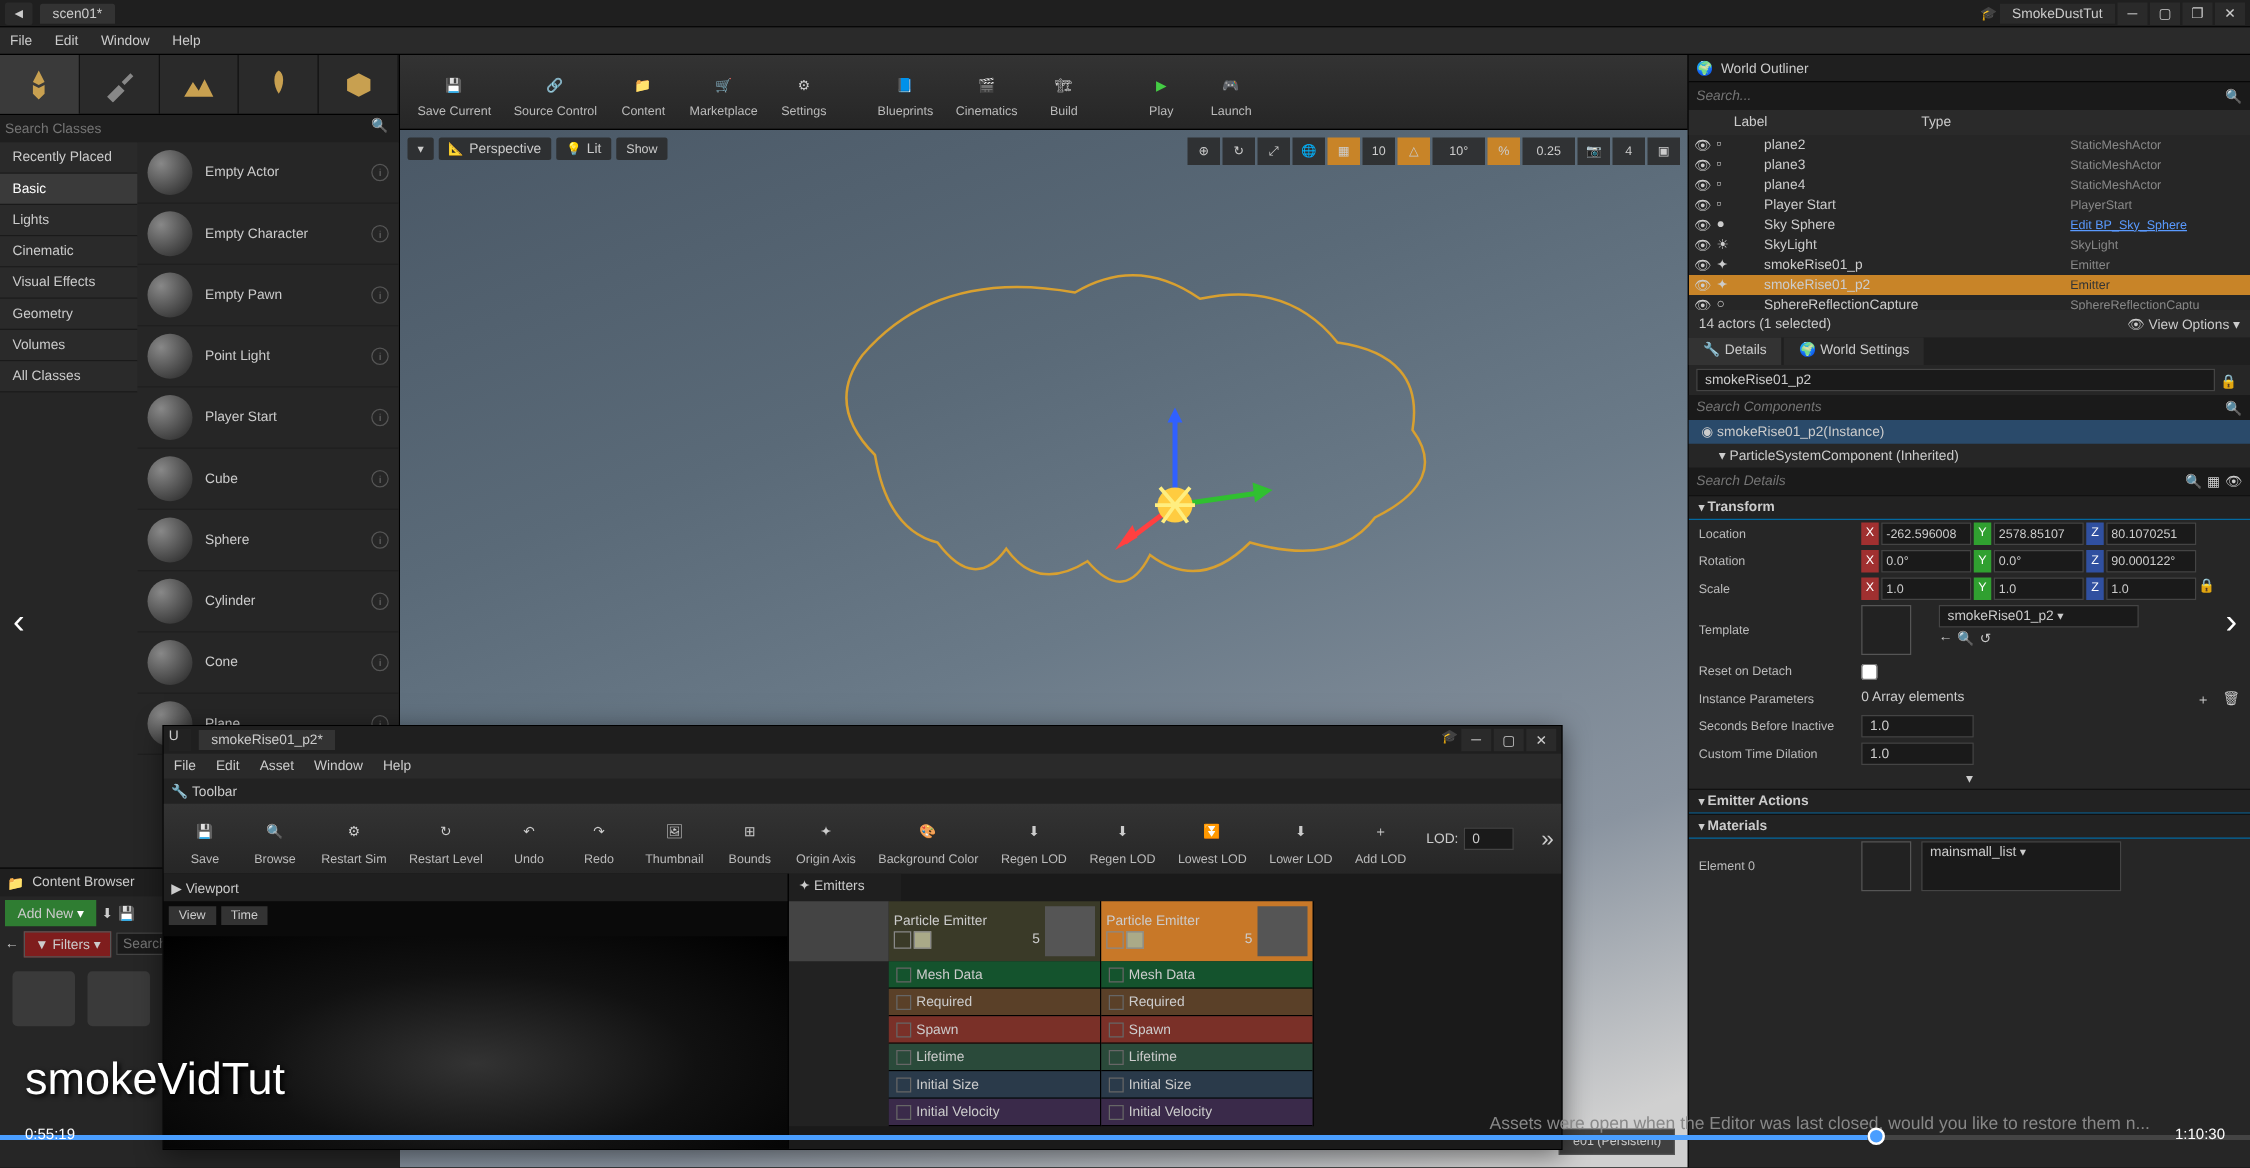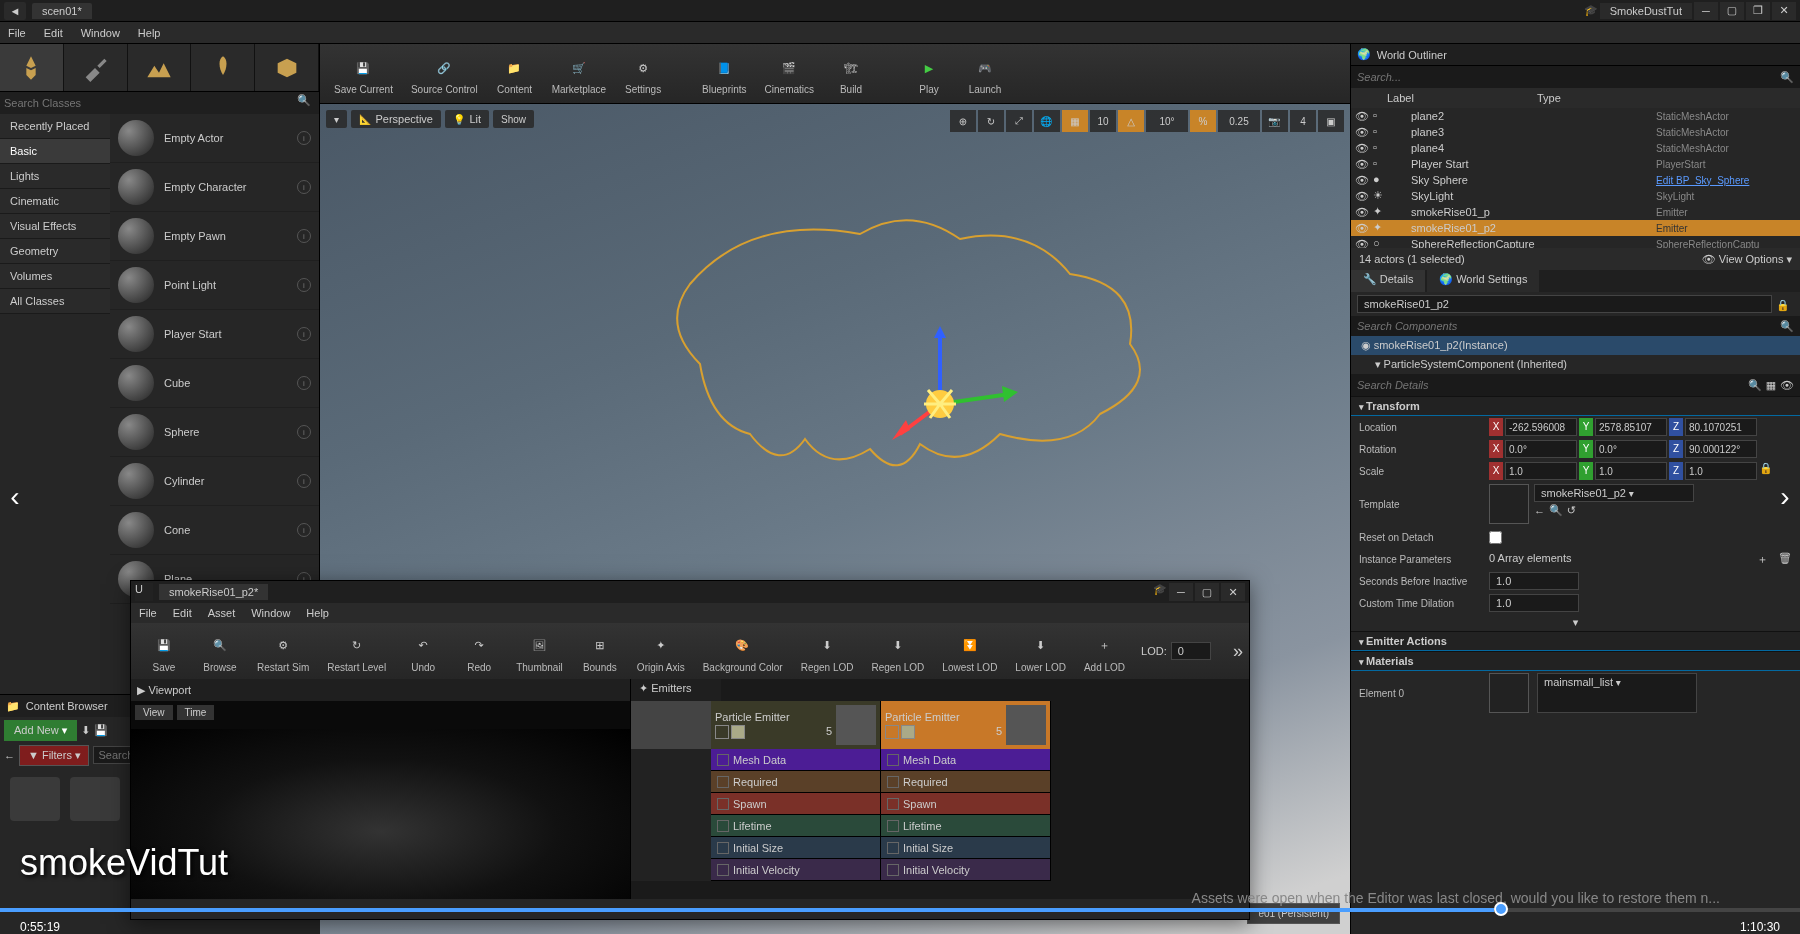--- a/index.html
+++ b/index.html
@@ -103,40 +103,40 @@
 .emit-tab{height:22px;background:#1f1f1f;padding:3px 8px;width:90px}
 .emit-columns{display:flex}
 .emit-col{width:170px;border-right:1px solid #000}
 .emit-head{height:48px;display:flex;align-items:center;padding:4px;gap:4px}
 .emit-head.e1{background:#3a3a28}
 .emit-head.e2{background:#c87828}
 .emit-head .thumb{width:40px;height:40px;background:#555}
 .emit-head .sq{width:14px;height:14px;border:1px solid #888}
 .emit-mod{height:22px;padding:3px 6px;font-size:10px;display:flex;align-items:center;gap:4px;border-bottom:1px solid #000}
 .emit-mod .chk{width:12px;height:12px;border:1px solid #666}
-.emit-mod.mesh{background:#4c1d95}
+.emit-mod.mesh{background:#14532d}
 .emit-mod.req{background:#5a4028}
 .emit-mod.spawn{background:#7a3028}
 .emit-mod.life{background:#2a4a3a}
 .emit-mod.size{background:#2a3a4a}
 .emit-mod.vel{background:#3a2a4a}
 .emit-thumb-col{width:80px;background:#222}
 .content-browser{position:absolute;left:0;bottom:0;width:320px;height:240px;background:#262626;border-top:1px solid #000}
 .cb-head{height:22px;background:#1f1f1f;display:flex;align-items:center;padding:0 6px;gap:6px}
 .cb-addrow{height:26px;display:flex;align-items:center;padding:2px 4px;gap:4px}
 .add-new{background:#2f7d32;color:#fff;padding:4px 10px;border:none;cursor:pointer}
 .cb-filter{height:24px;display:flex;align-items:center;padding:2px 4px;gap:4px}
 .filters-btn{background:#7f1d1d;padding:3px 8px;border:1px solid #555}
 .cb-body{padding:10px;display:flex;gap:10px}
 .folder{width:50px;height:44px;background:#3a3a3a;border-radius:4px}
 .video-overlay{position:absolute;left:20px;bottom:50px;font-size:36px;color:#fff;text-shadow:2px 2px 4px #000;font-weight:300}
 .video-bar{position:absolute;bottom:22px;left:0;right:0;height:4px;background:#444}
 .video-prog{height:100%;background:#4a9eff;width:83%}
 .video-scrub{position:absolute;bottom:18px;left:83%;width:14px;height:14px;background:#4a9eff;border-radius:7px;border:2px solid #fff}
-.video-time{position:absolute;bottom:0;color:#fff;font-size:12px}
+.video-time{position:absolute;bottom:20px;color:#fff;font-size:12px}
 .video-time.l{left:20px}
 .video-time.r{right:20px}
 .restore-msg{position:absolute;bottom:28px;right:80px;color:#888;font-size:14px}
 .nav-arrow{position:absolute;top:50%;width:30px;height:60px;display:flex;align-items:center;justify-content:center;color:#fff;font-size:28px;cursor:pointer}
 .nav-arrow.l{left:0}
 .nav-arrow.r{right:0}
 .template-thumb{width:40px;height:40px;background:#222;border:1px solid #555}
 .ddl{width:160px;background:#1a1a1a;border:1px solid #444;padding:2px 6px;font-size:10px}
 </style>
 </head>
@@ -476,21 +476,21 @@
         <span class="axis Z">Z</span>
             <input value="1.0" style="">
         <span>🔒</span>
       </div>
         </div>
 
       <div class="prop-row">
           <div class="label">Template</div>
           <div class="val">
         <div class="template-thumb"></div>
-        <div style="display:flex;flex-direction:column;gap:2px;margin-left:3px">
+        <div style="display:flex;flex-direction:column;gap:2px;margin-left:20px">
           <div class="ddl"><span>smokeRise01_p2</span> ▾</div>
           <div style="display:flex;gap:4px">
             <span>←</span>
             <span>🔍</span>
             <span>↺</span>
           </div>
         </div>
       </div>
         </div>
       <div class="prop-row">
@@ -564,20 +564,23 @@
       <div class="winbtn">✕</div>
     </div>
   </div>
   <div class="cascade-menu">
     <span>File</span>
     <span>Edit</span>
     <span>Asset</span>
     <span>Window</span>
     <span>Help</span>
   </div>
+  <div class="cascade-toolbar-row">
+      <span>🔧 <span>Toolbar</span></span>
+    </div>
   <div class="cascade-tools">
     <div class="tbtn">
         <div class="icon">💾</div>
         <span>Save</span>
       </div>
     <div class="tbtn">
         <div class="icon">🔍</div>
         <span>Browse</span>
       </div>
     <div class="tbtn">

